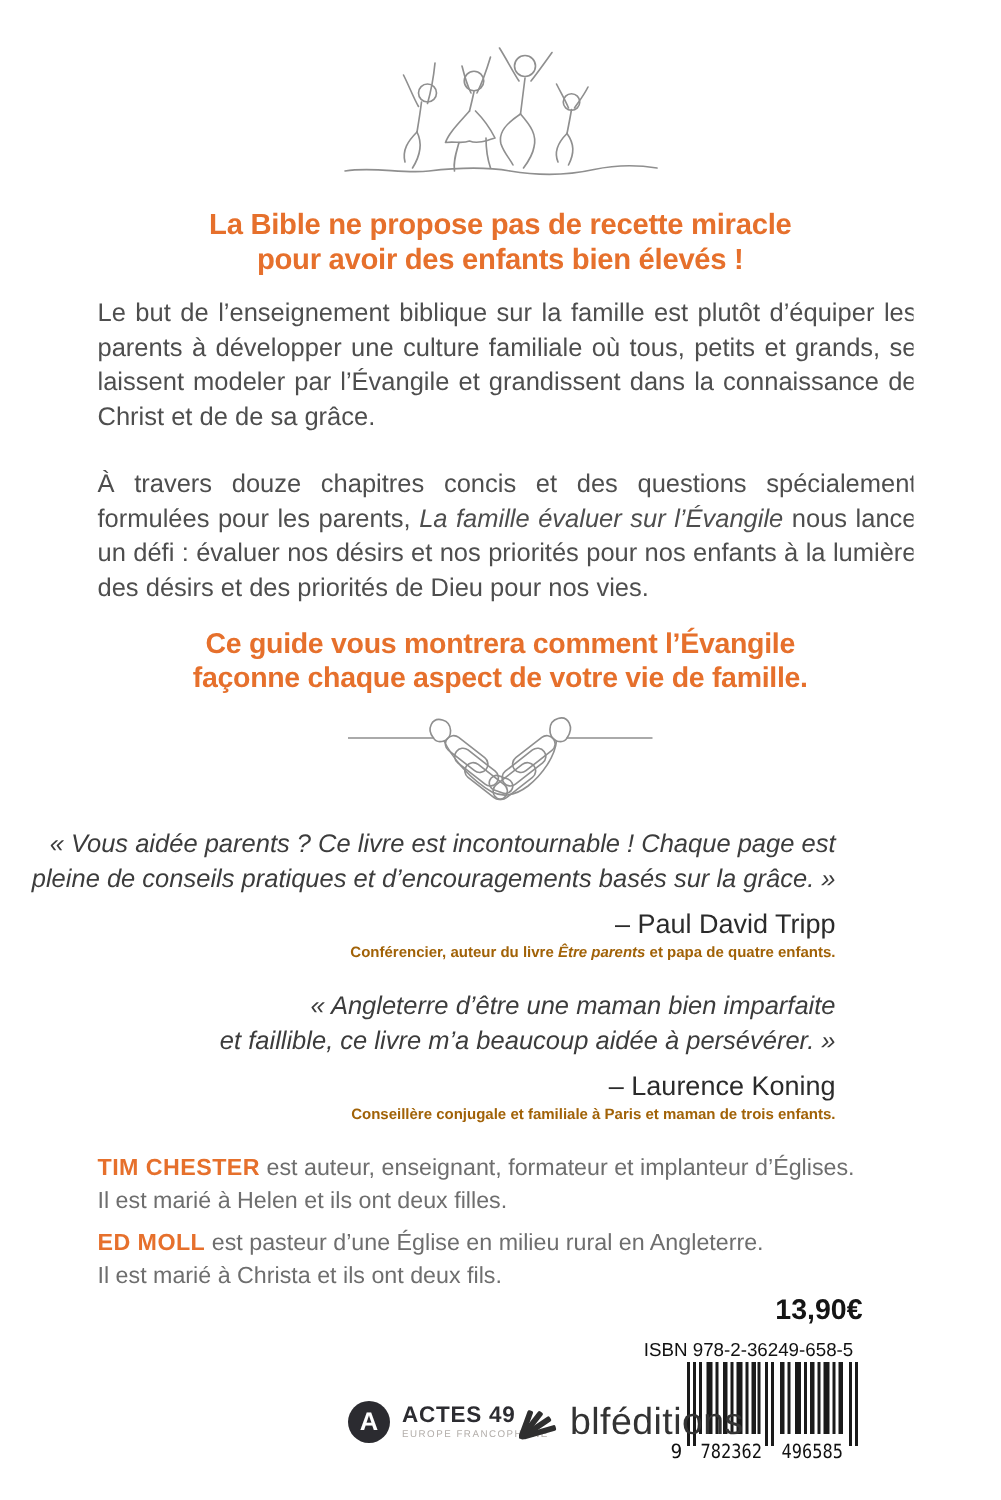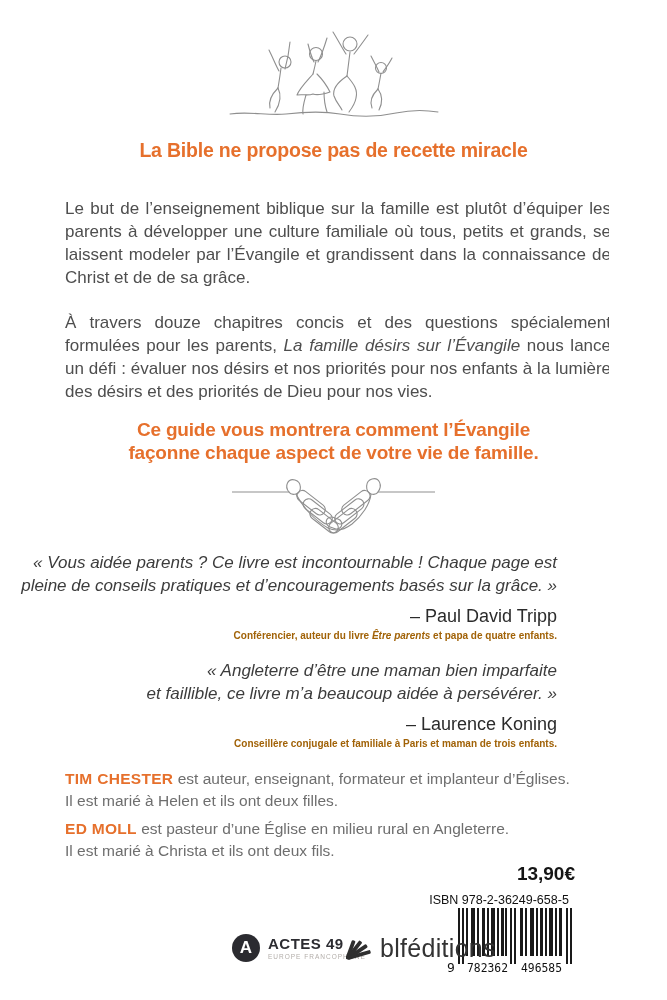--- a/index.html
+++ b/index.html
@@ -70,25 +70,26 @@
       <path d="M143,28 C146,34 149,39 151,44"></path>
       <path d="M164,30 C161,36 157,41 155,44"></path>
       <path d="M153,45 C152,51 151,56 150,61"></path>
       <path d="M150,61 C144,67 141,73 144,80"></path>
       <path d="M150,61 C155,68 155,74 151,82"></path>
     </svg>
   </div>
 
   <div class="headline" style="top:139px;">
     <span style="display:block">La Bible ne propose pas de recette miracle</span>
+    <span style="display:block">pour avoir des enfants bien élevés !</span>
   </div>
 
   <p class="para" style="top:197px;margin:0;">Le but de l’enseignement biblique sur la famille est plutôt d’équiper les parents à développer une culture familiale où tous, petits et grands, se laissent modeler par l’Évangile et grandissent dans la connaissance de Christ et de de sa grâce.</p>
 
-  <p class="para" style="top:311px;margin:0;"><span>À travers douze chapitres concis et des questions spécialement formulées pour les parents, </span><span class="book-title-italic">La famille désirs sur l’Évangile</span><span> nous lance un défi : évaluer nos désirs et nos priorités pour nos enfants à la lumière des désirs et des priorités de Dieu pour nos vies.</span></p>
+  <p class="para" style="top:311px;margin:0;"><span>À travers douze chapitres concis et des questions spécialement formulées pour les parents, </span><span class="book-title-italic">La famille évaluer sur l’Évangile</span><span> nous lance un défi : évaluer nos désirs et nos priorités pour nos enfants à la lumière des désirs et des priorités de Dieu pour nos vies.</span></p>
 
   <div class="headline" style="top:418px;font-size:19px;">
     <span style="display:block">Ce guide vous montrera comment l’Évangile</span>
     <span style="display:block">façonne chaque aspect de votre vie de famille.</span>
   </div>
 
   <div class="lineart" style="top:466px;left:232px;">
     <svg width="203" height="72" viewBox="0 0 203 72">
       <path d="M0,26 L57,26"></path>
       <path d="M146,26 L203,26"></path>

